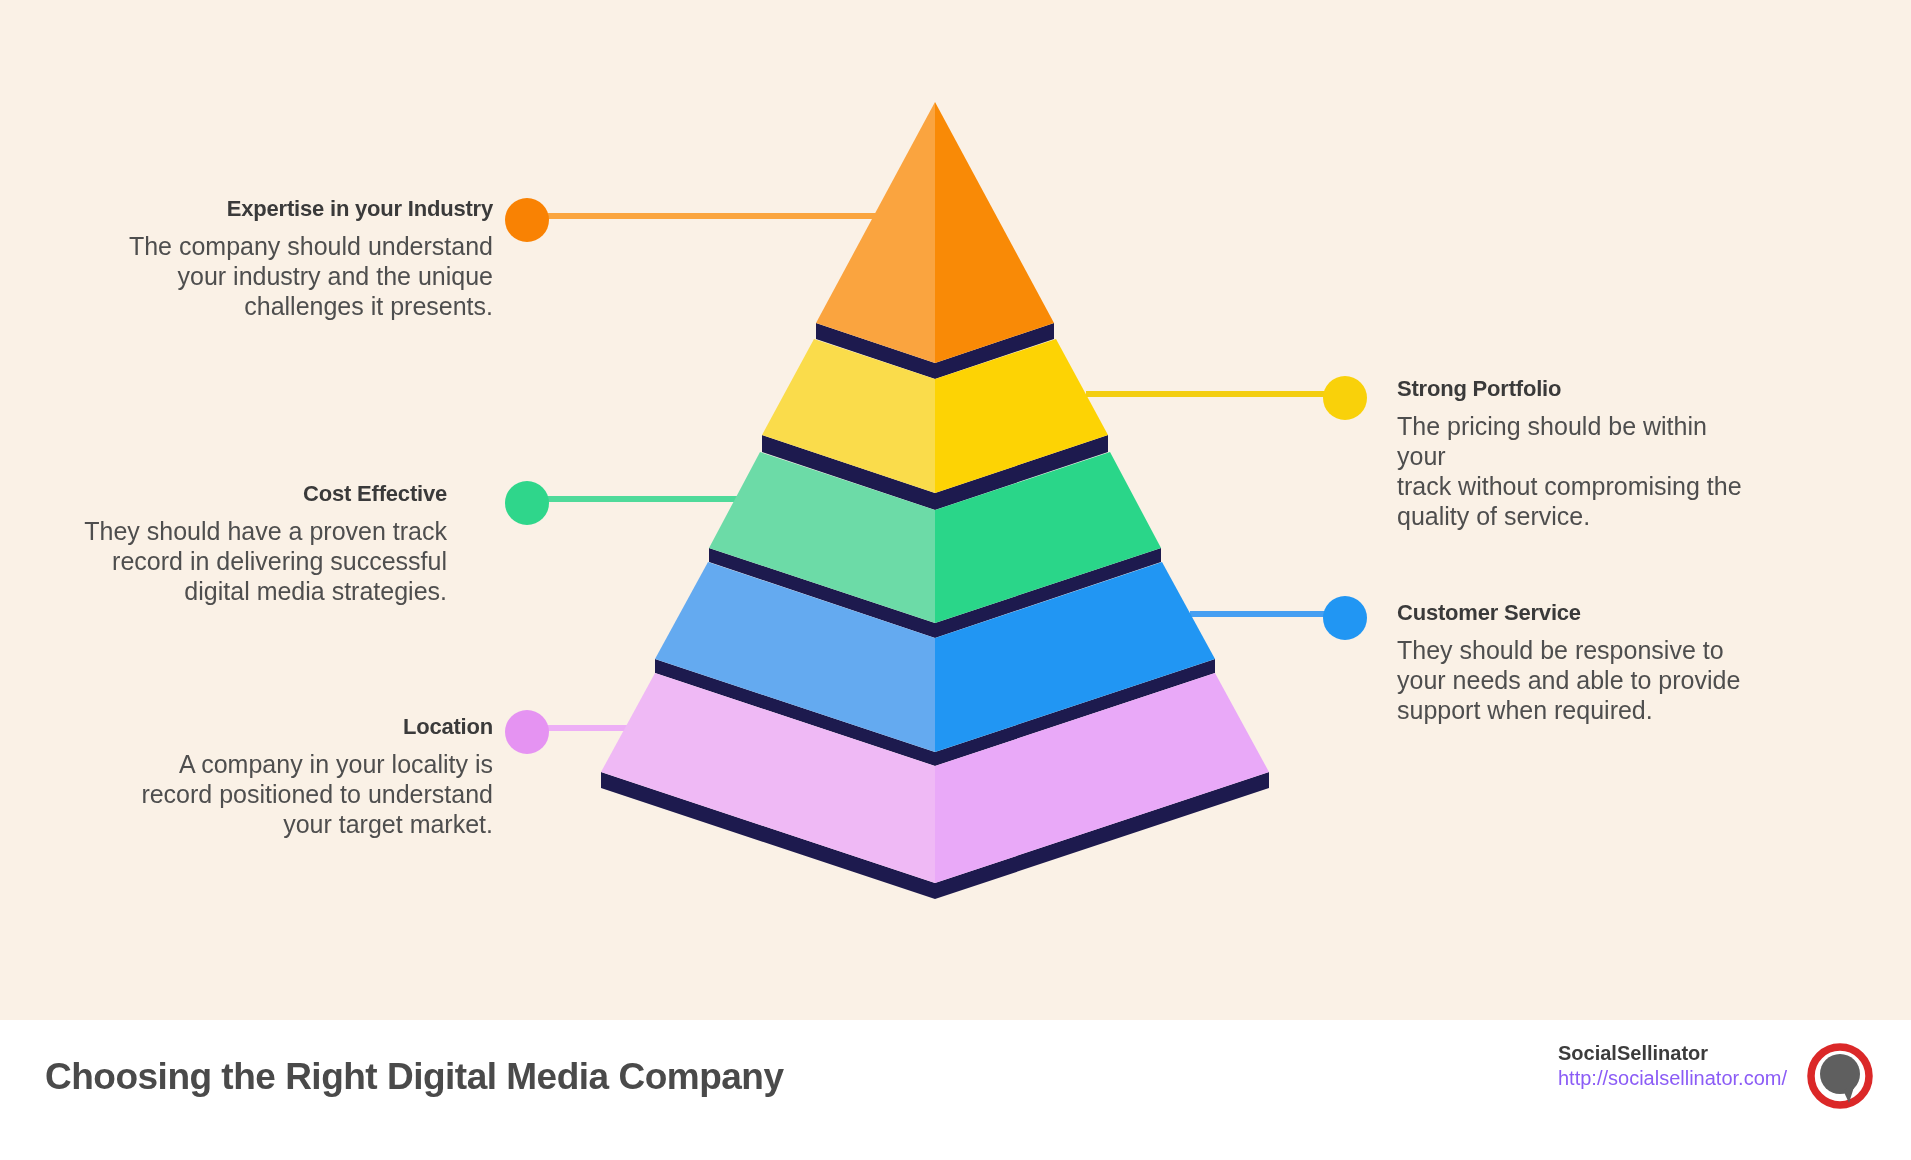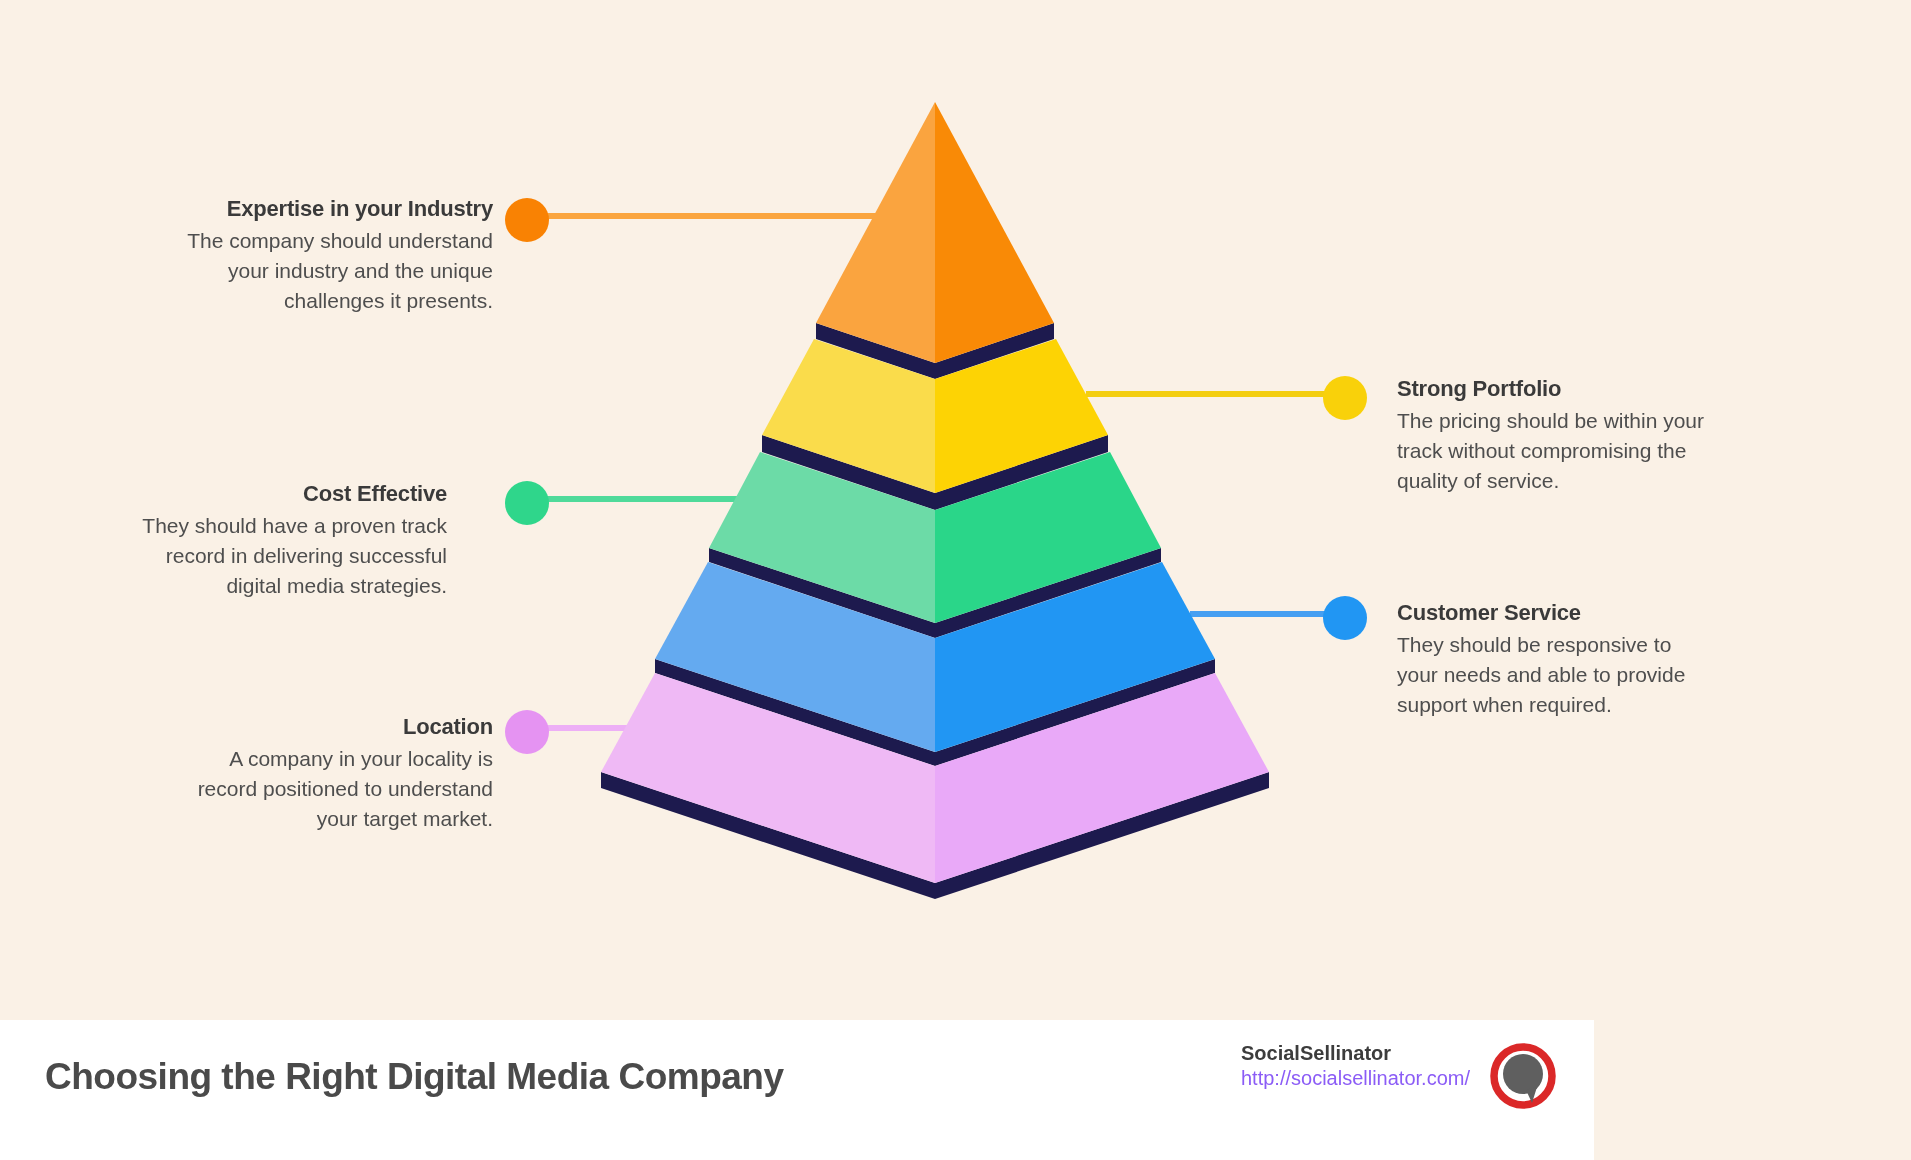--- a/index.html
+++ b/index.html
@@ -4,24 +4,24 @@
 <style>
   html,body{margin:0;padding:0}
   body{
     width:1911px;height:1160px;position:relative;overflow:hidden;
     background:#FAF1E6;
     font-family:"Liberation Sans",sans-serif;
   }
   .scene{position:absolute;left:0;top:0}
   .card{position:absolute}
   .card .title{font-size:22px;font-weight:700;color:#3A3A3A;line-height:34px;letter-spacing:-0.2px}
-  .card .desc{font-size:21px;color:#4E4E4E;line-height:30px}
+  .card .desc{margin-top:5px;font-size:25px;color:#4E4E4E;line-height:30px}
   .card.left{text-align:right}
   .card.right{text-align:left}
-  .footer{position:absolute;left:0;bottom:0;width:1594px;height:140px;background:#FFFFFF}
+  .footer{position:absolute;left:0;bottom:0;width:1911px;height:140px;background:#FFFFFF}
   .footer-title{position:absolute;left:45px;top:36px;font-size:37px;font-weight:800;color:#4A4A4A;line-height:42px;letter-spacing:-0.5px}
   .brand{position:absolute;right:124px;top:20px;text-align:left}
   .brand-name{font-size:20px;font-weight:700;color:#3C3C3C;line-height:26px}
   .brand-url{font-size:20px;color:#8b5cf6;line-height:24px}
   .logo{position:absolute;right:37px;top:22px;width:68px;height:68px}
 </style>
 </head>
 <body style="background: rgb(250, 241, 230);">
 
 <svg class="scene" width="1911" height="1160" viewBox="0 0 1911 1160">

